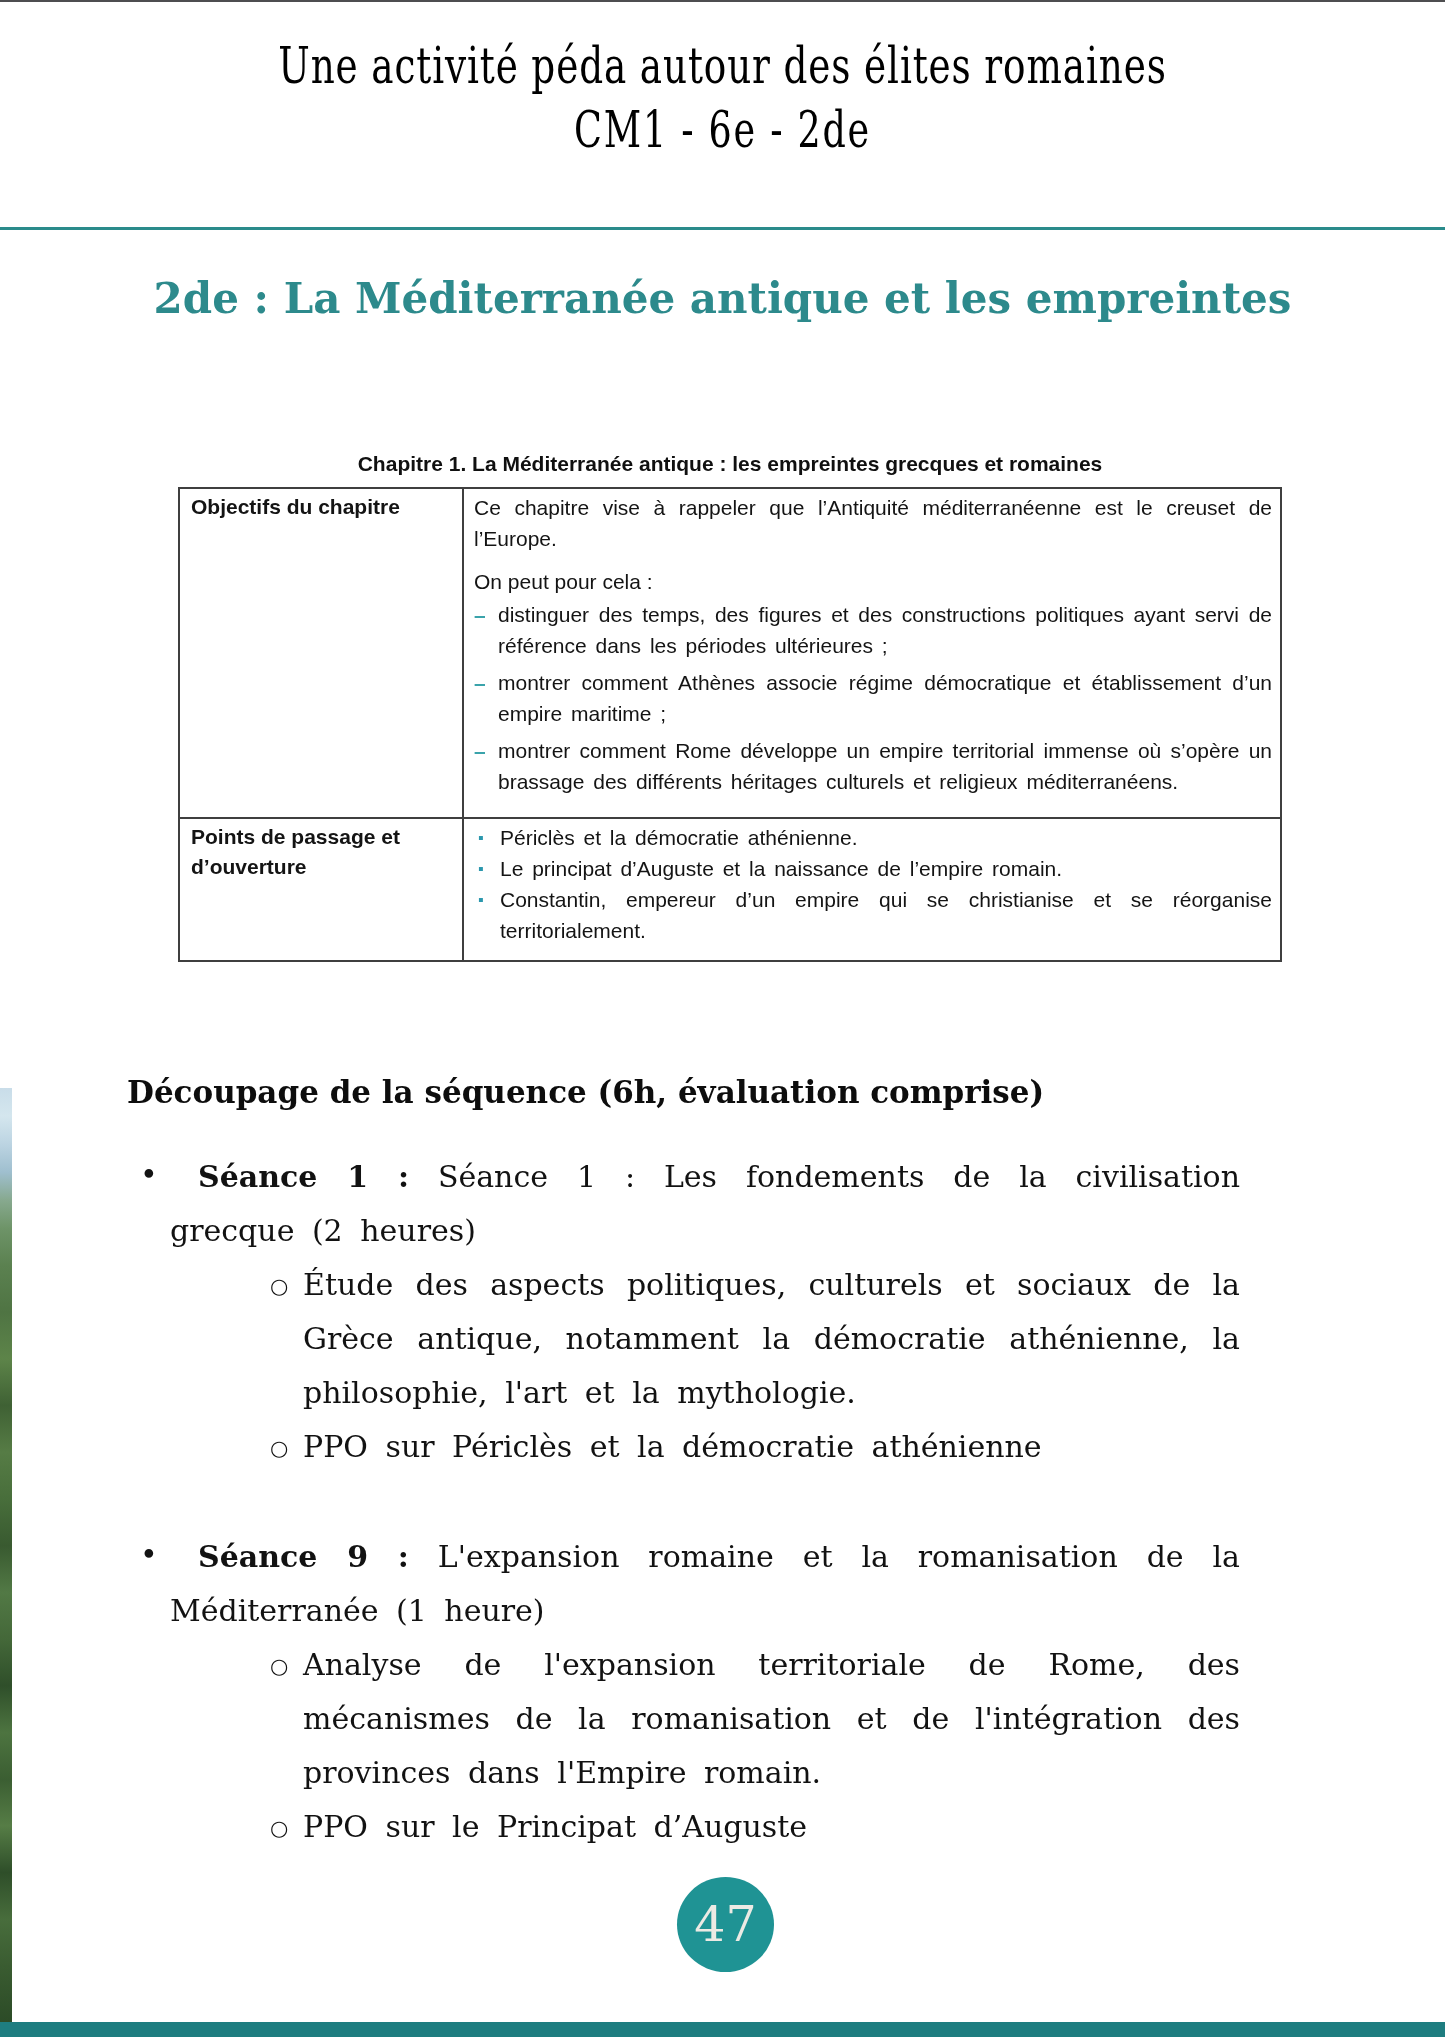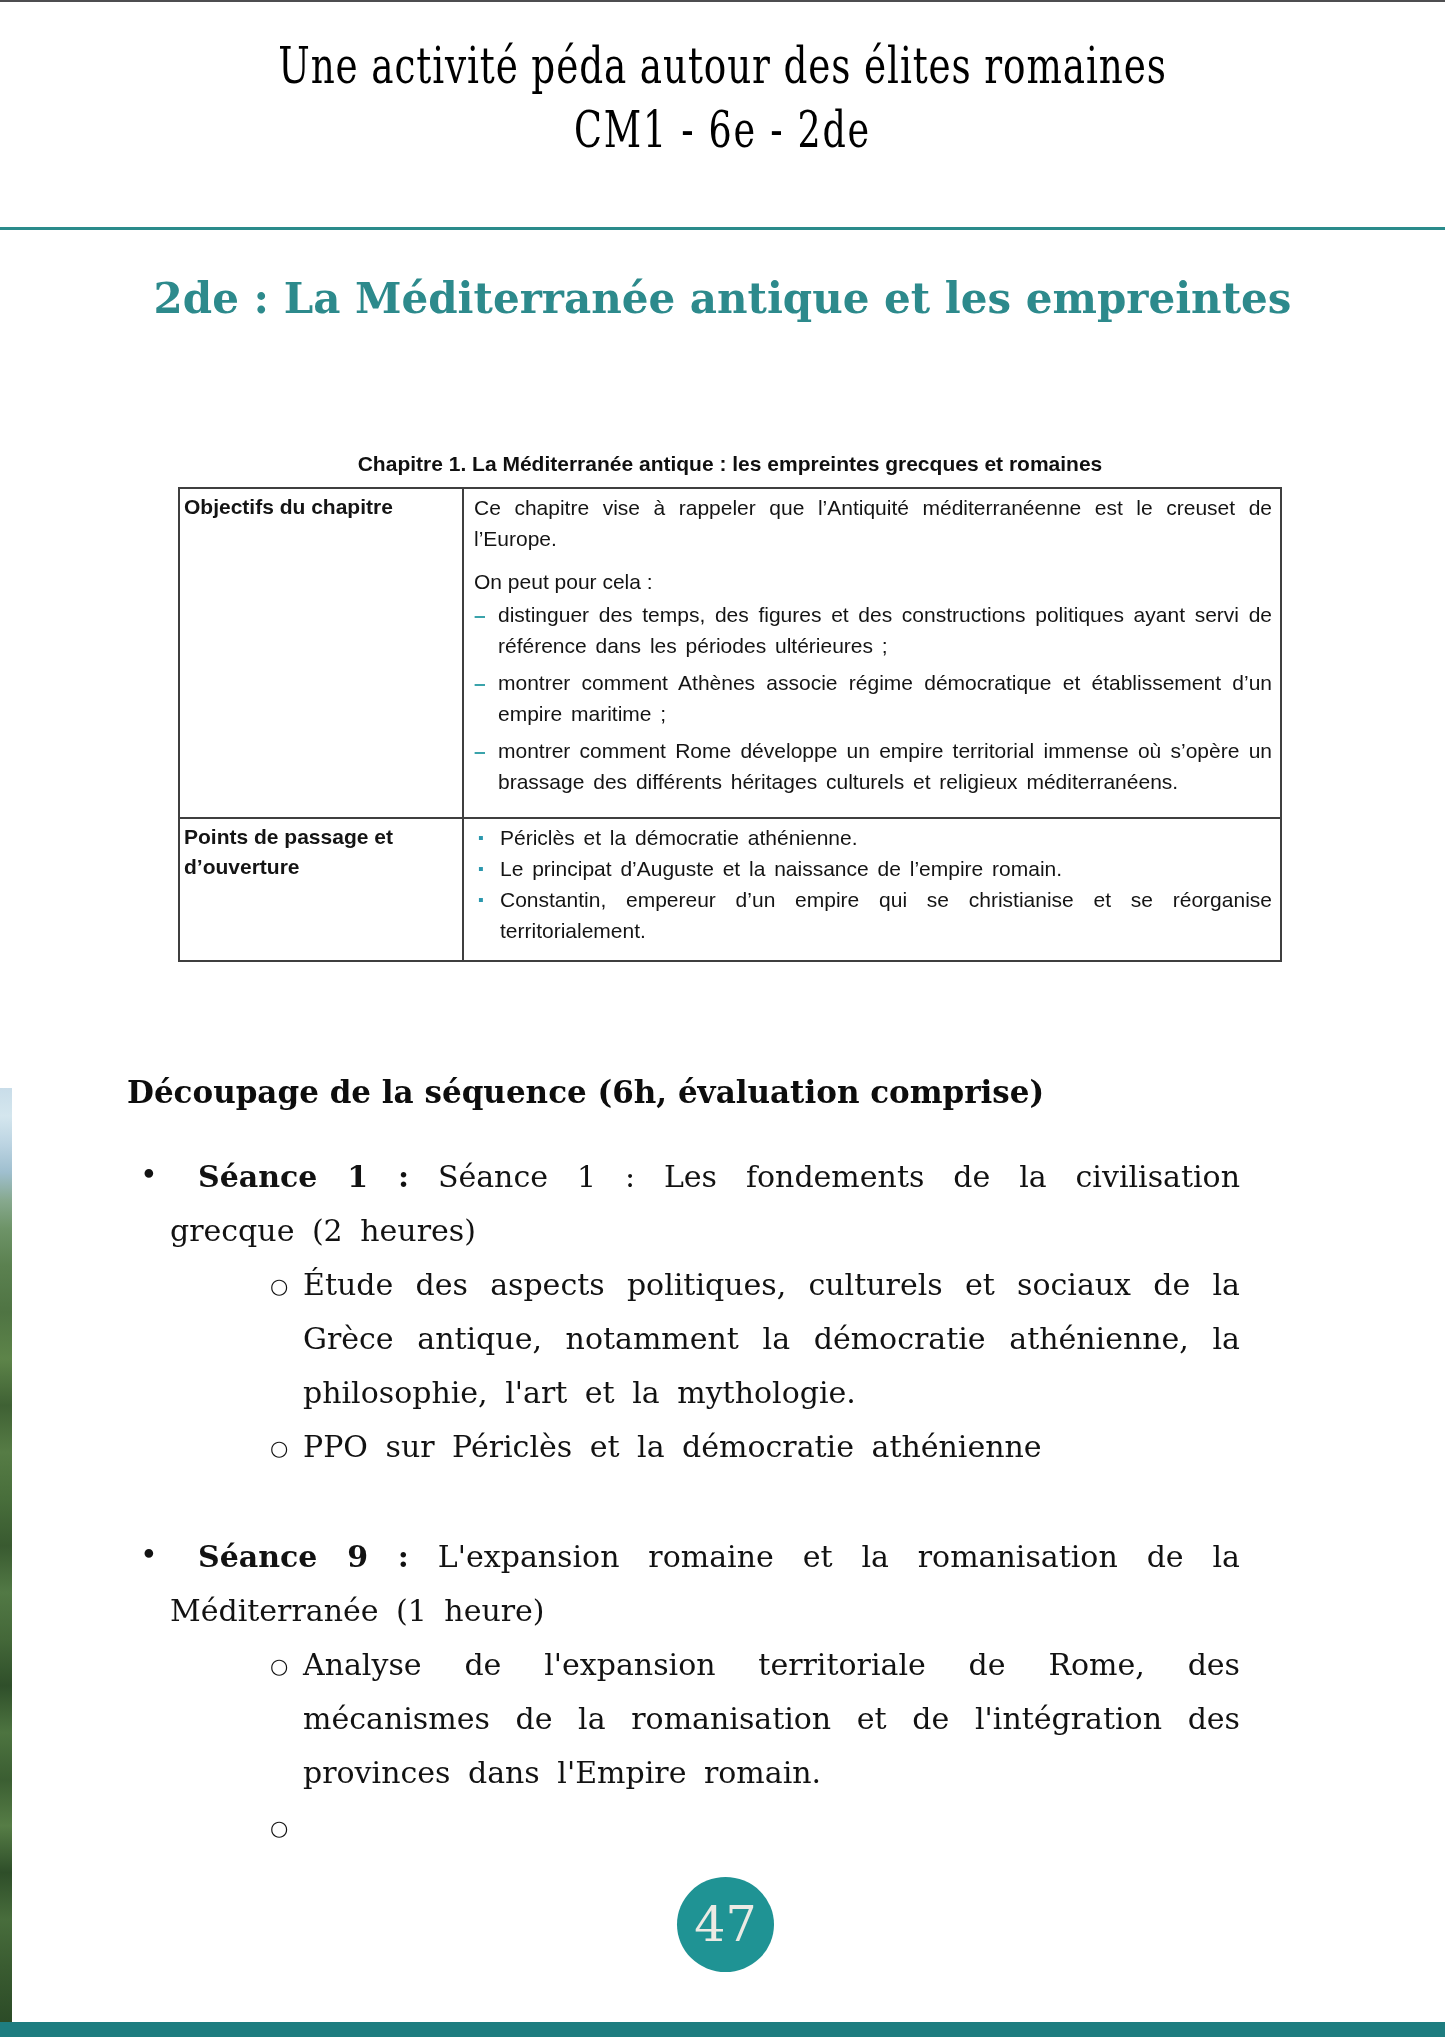--- a/index.html
+++ b/index.html
@@ -60,21 +60,21 @@
     font-size: 21px; line-height: 31px;
     color: #141414;
   }
   .chapter-table td {
     border: 2px solid #3f3f3f;
     vertical-align: top;
   }
   .chapter-table .th-cell {
     width: 284px;
     font-weight: bold;
-    padding: 3px 4px;
+    padding: 3px 11px;
     line-height: 30px;
   }
   .chapter-table .content-cell {
     padding: 3px 8px 14px 10px;
     text-align: justify;
     word-spacing: 3px;
     border-radius: 23px;
   }
   .content-cell p.intro { margin: 0 0 12px 0; }
   .content-cell p.lead  { margin: 0 0 2px 0; text-align: left; word-spacing: 0; }
@@ -233,20 +233,21 @@
     <span class="disc-marker">•</span>
     <span class="seq-label">Séance 9 :</span>
     <span> L'expansion romaine et la romanisation de la Méditerranée (1 heure)</span>
     <ul class="sub-list">
       <li>
         <span class="circle-marker">○</span>
         <span>Analyse de l'expansion territoriale de Rome, des mécanismes de la romanisation et de l'intégration des provinces dans l'Empire romain.</span>
       </li>
       <li>
         <span class="circle-marker">○</span>
+        <span>PPO sur le Principat d’Auguste</span>
       </li>
     </ul>
   </li>
 </ul>
 
 <div class="page-badge">
   <span>47</span>
 </div>
 
 <div class="photo-sliver"></div>

